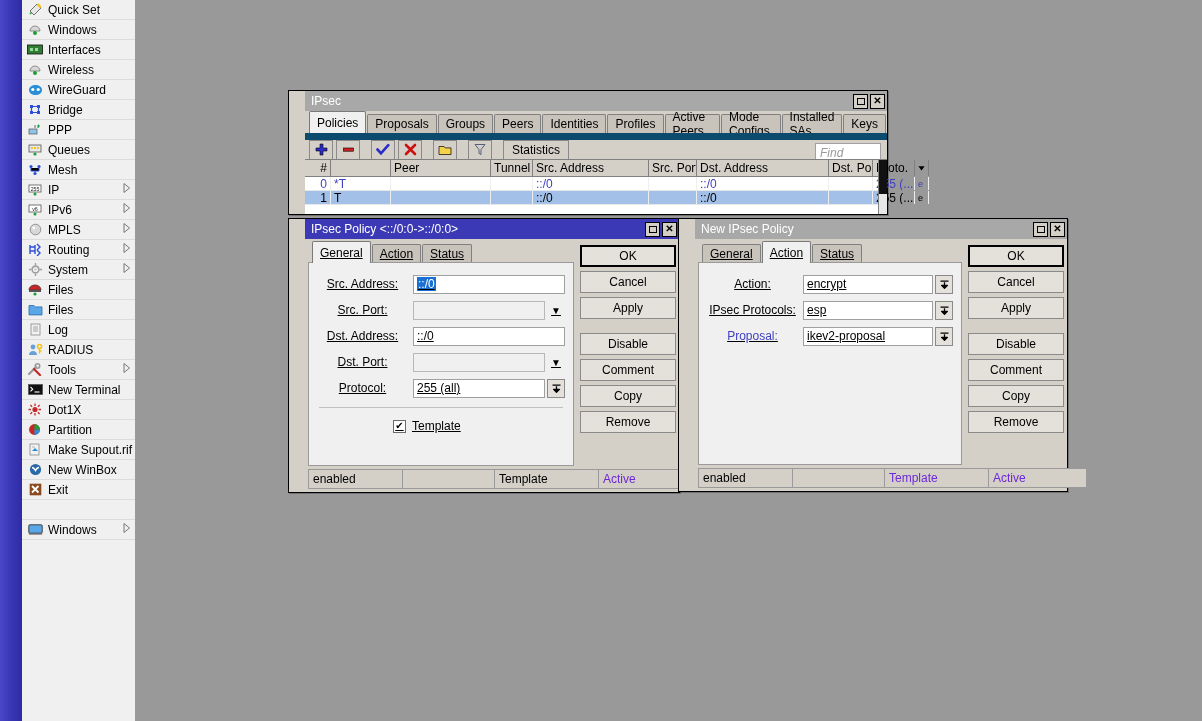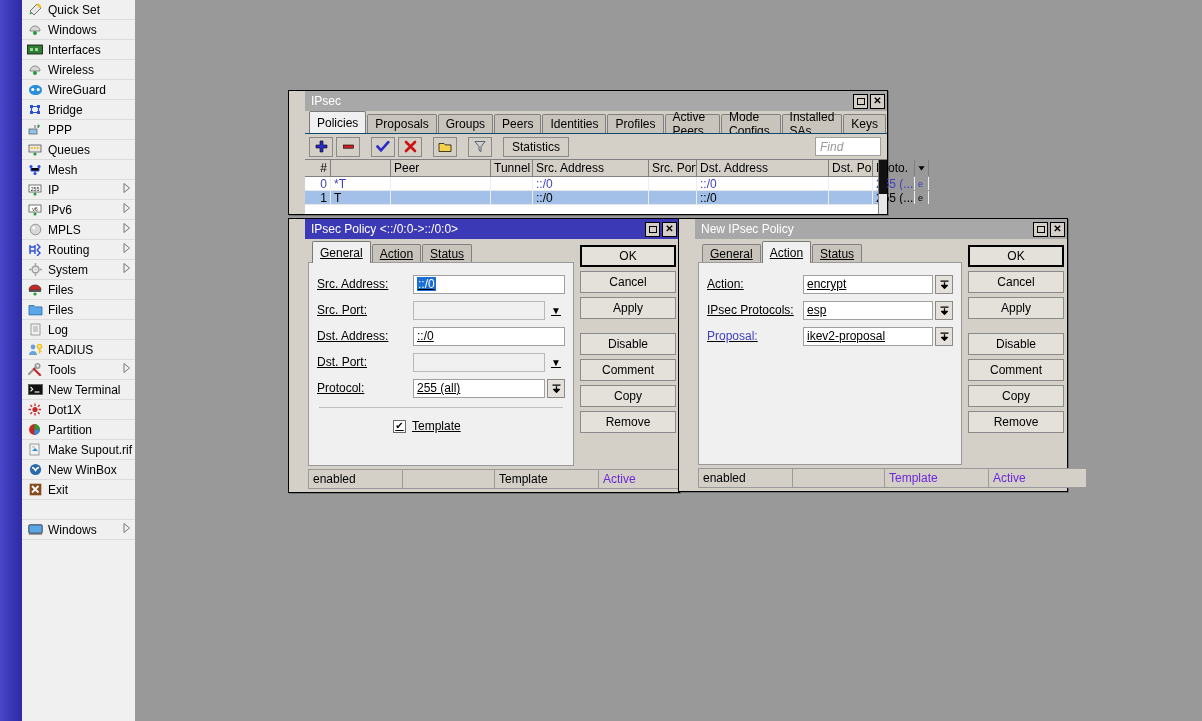--- a/index.html
+++ b/index.html
@@ -115,21 +115,21 @@
     font-weight: normal;
   }
 
   
   #ipsec-win { left: 288px; top: 90px; width: 600px; height: 125px; }
   #ipsec-body { background: #d4d0c8; height: calc(100% - 20px); position: relative; }
   #ipsec-tabs { background: #d4d0c8; }
   #ipsec-toolbar {
     height: 26px;
     background: #d4d0c8;
-    border-top: 1px solid #0c4a6e;
+    border-top: 7px solid #0c4a6e;
     display: flex; align-items: center;
     padding: 0 4px;
     gap: 3px;
     position: relative;
   }
   .tb-btn {
     width: 24px; height: 20px;
     background: #d4d0c8;
     border: 1px solid #8a8a8a;
     display: flex; align-items: center; justify-content: center;
@@ -232,21 +232,21 @@
   .dlg-btn.default { border: 2px solid #000; background: #e4e1da; }
   .btn-gap { height: 6px; }
 
   .field-row {
     display: flex; align-items: center;
     height: 22px;
     margin-bottom: 4px;
   }
   .field-label {
     width: 96px; flex: 0 0 96px;
-    text-align: left; padding-right: 5px;
+    text-align: center; padding-right: 5px;
     font-size: 12px; color: #000;
   }
   .field-label.blue { color: #3f3fc0; }
   .field-input {
     flex: 1 1 auto;
     height: 19px;
     background: #ffffff;
     border: 1px solid #a0a0a0;
     display: flex; align-items: center;
     padding: 0 3px;

